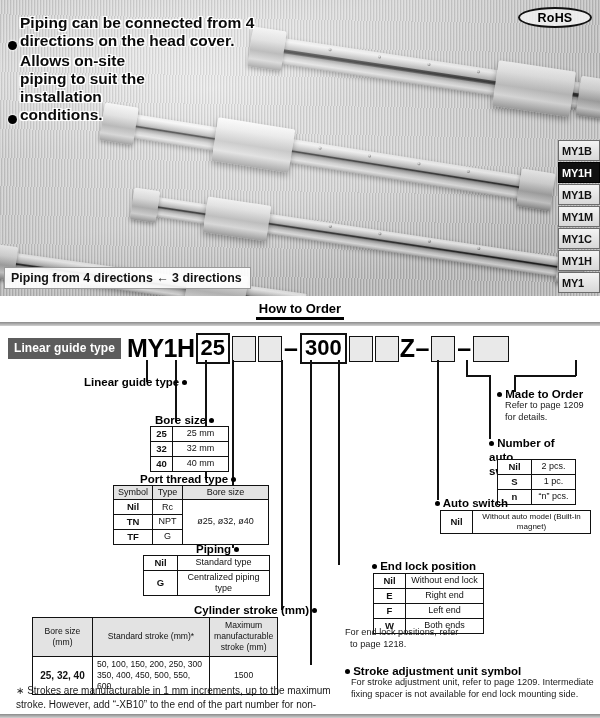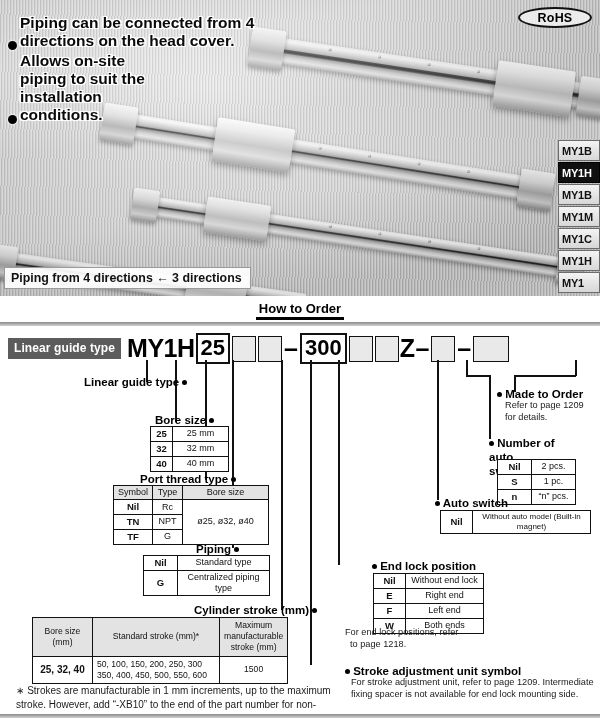--- a/index.html
+++ b/index.html
@@ -403,21 +403,21 @@
 
   <div class="callout" style="left:194px; top:604px;">
     <span>Cylinder stroke (mm)</span>
     <span class="cdot"></span>
   </div>
   <div class="tbl" style="left:32px; top:617px;">
     <table class="stroke">
       <tbody>
           <tr>
         <th style="width:60px;margin-top:16px;">Bore size (mm)</th>
-        <th style="width:127px;">Standard stroke (mm)*</th>
+        <th style="width:117px;">Standard stroke (mm)*</th>
         <th style="width:65px;">Maximum manufacturable stroke (mm)</th>
       </tr>
       <tr>
         <td class="bore">25, 32, 40</td>
         <td class="std">
           <span>50, 100, 150, 200, 250, 300</span><br>
           <span>350, 400, 450, 500, 550, 600</span>
         </td>
         <td class="max">1500</td>
       </tr>

